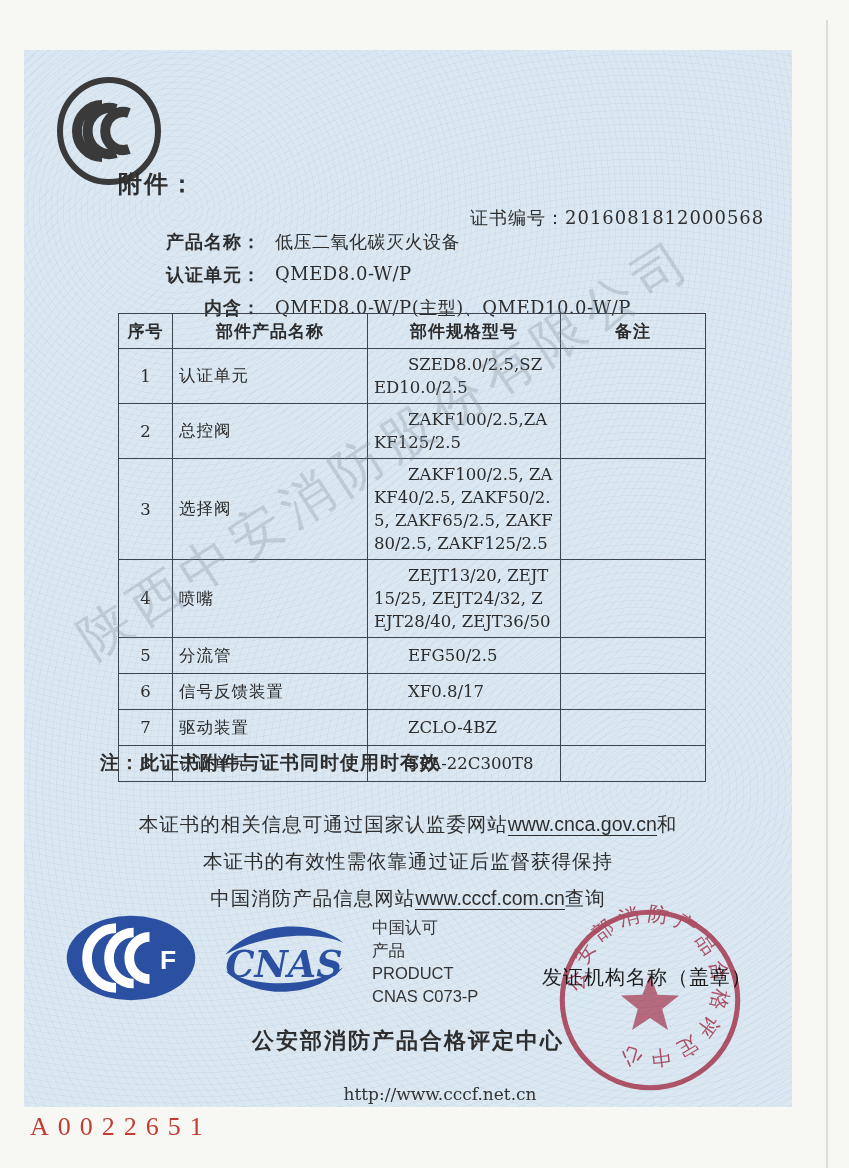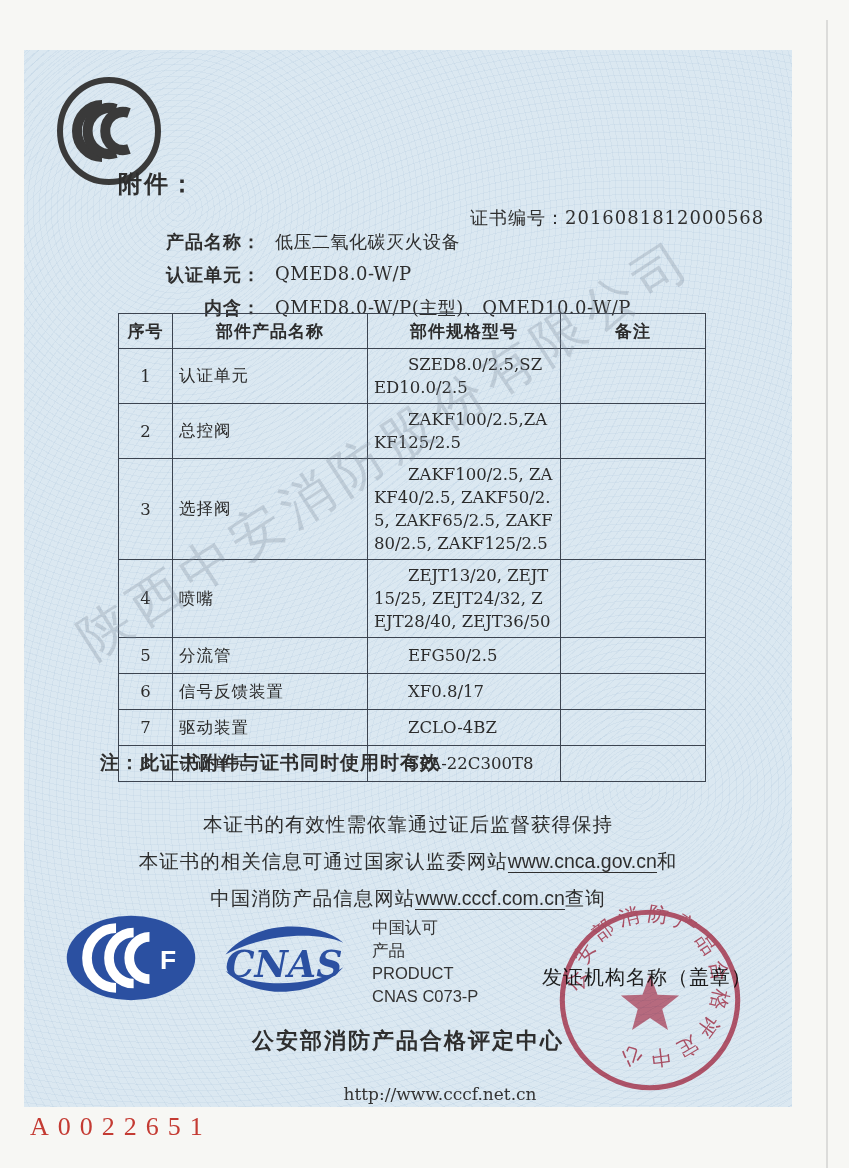--- a/index.html
+++ b/index.html
@@ -181,22 +181,22 @@
         <td class="name">认证单元</td>
         <td class="spec">SFA-22C300T8</td>
         <td class="rem"></td>
       </tr>
     </tbody>
     </table>
 
     <div class="note">注：此证书附件与证书同时使用时有效</div>
 
     <div class="flines">
+      <div><span>本证书的相关信息可通过国家认监委网站</span><span class="url">www.cnca.gov.cn</span><span>和</span></div>
       <div>本证书的有效性需依靠通过证后监督获得保持</div>
-      <div><span>本证书的相关信息可通过国家认监委网站</span><span class="url">www.cnca.gov.cn</span><span>和</span></div>
       <div><span>中国消防产品信息网站</span><span class="url">www.cccf.com.cn</span><span>查询</span></div>
     </div>
 
     <svg class="cccf-logo" viewBox="0 0 150 100">
       <ellipse cx="75" cy="50" rx="73" ry="48" fill="#2b50a1"></ellipse>
       <g fill="none" stroke="#ffffff" stroke-width="11">
         <path d="M 58 16 A 33 34 0 1 0 58 84"></path>
         <path d="M 78 21 A 28 29 0 1 0 78 79"></path>
         <path d="M 96 26 A 23 24 0 1 0 96 74"></path>
       </g>

